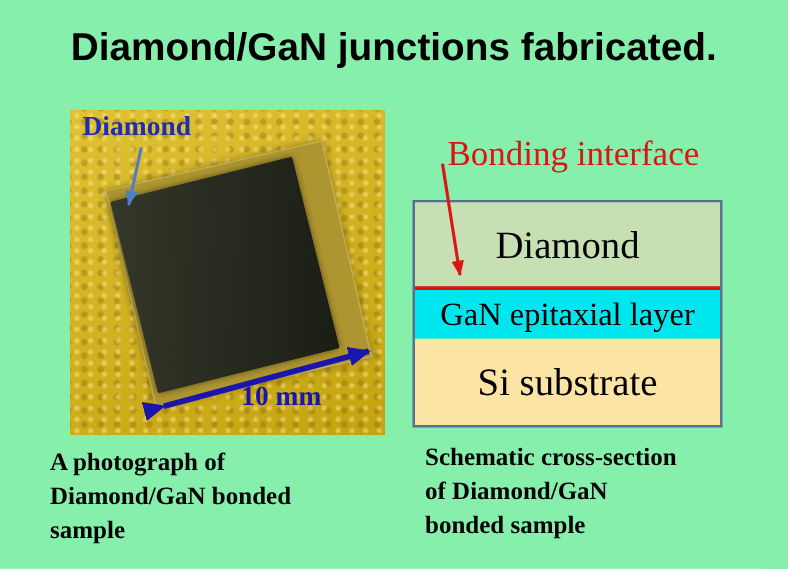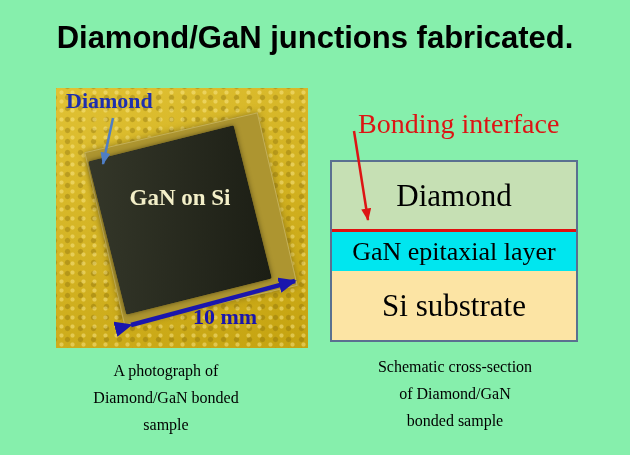--- a/index.html
+++ b/index.html
@@ -56,39 +56,38 @@
     position:absolute;left:330px;top:160px;width:248px;height:182px;
     box-sizing:border-box;border:2px solid #5a7090;
   }
   .layer{width:100%;text-align:center;color:#000;}
   .layer-diamond{height:67px;line-height:67px;font-size:31px;}
   .iface-line{height:3px;width:100%;}
   .layer-gan{height:39px;line-height:39px;font-size:26px;}
   .layer-si{height:69px;line-height:69px;font-size:31px;}
 
   
-  .caption{position:absolute;text-align:center;font-weight:normal;font-size:16px;line-height:27px;color:#000;}
+  .caption{position:absolute;text-align:left;font-weight:bold;font-size:20px;line-height:27px;color:#000;}
   .caption-left{left:40px;top:357px;width:252px;}
   .caption-right{left:340px;top:353px;width:230px;}
 
   
   .arrows{position:absolute;left:0;top:0;width:630px;height:455px;pointer-events:none;z-index:5;}
 </style>
 </head>
 <body>
 
 <div class="slide">
 
   <div class="slide-title">Diamond/GaN junctions fabricated.</div>
 
   <div class="photo" style="background-color: rgb(216, 180, 19);">
     <div class="plate" style="background-color: rgb(173, 149, 48);"></div>
     <div class="chip" style="background-color: rgb(35, 38, 26);"></div>
     <div class="diamond-label" style="color: rgb(30, 47, 174);">Diamond</div>
-    <div class="gan-label" style="color: rgb(243, 239, 200);">GaN on Si</div>
     <div class="scale-label" style="color: rgb(26, 22, 173);">10 mm</div>
   </div>
 
   <div class="bonding-label" style="color: rgb(221, 20, 20);">Bonding interface</div>
 
   <div class="schematic">
     <div class="layer layer-diamond" style="background-color: rgb(198, 224, 180);">Diamond</div>
     <div class="iface-line" style="background-color: rgb(224, 16, 16);"></div>
     <div class="layer layer-gan" style="background-color: rgb(0, 230, 239);">GaN epitaxial layer</div>
     <div class="layer layer-si" style="background-color: rgb(252, 228, 164);">Si substrate</div>

